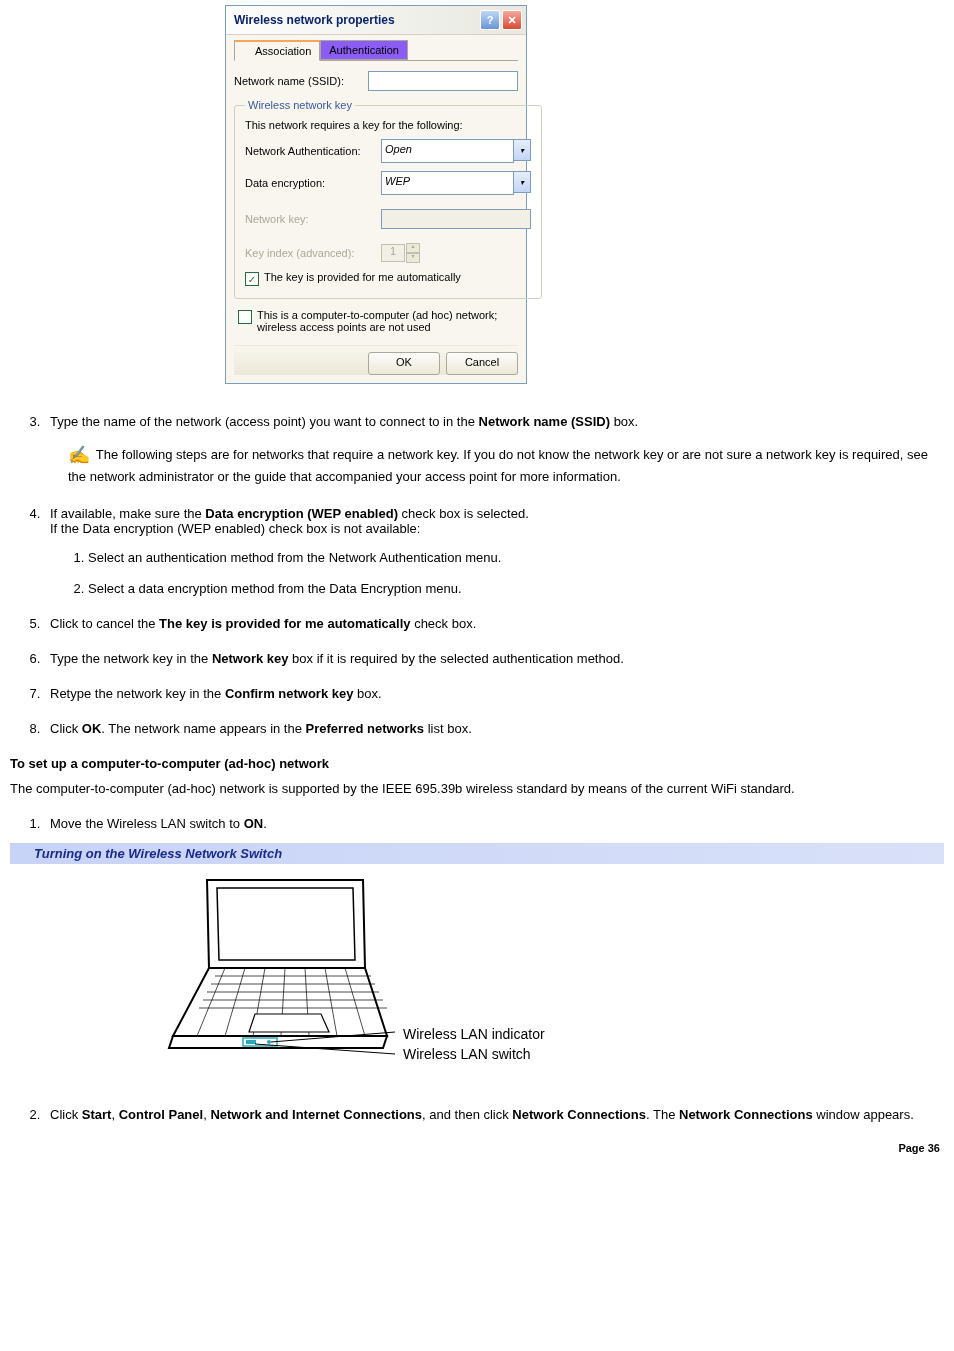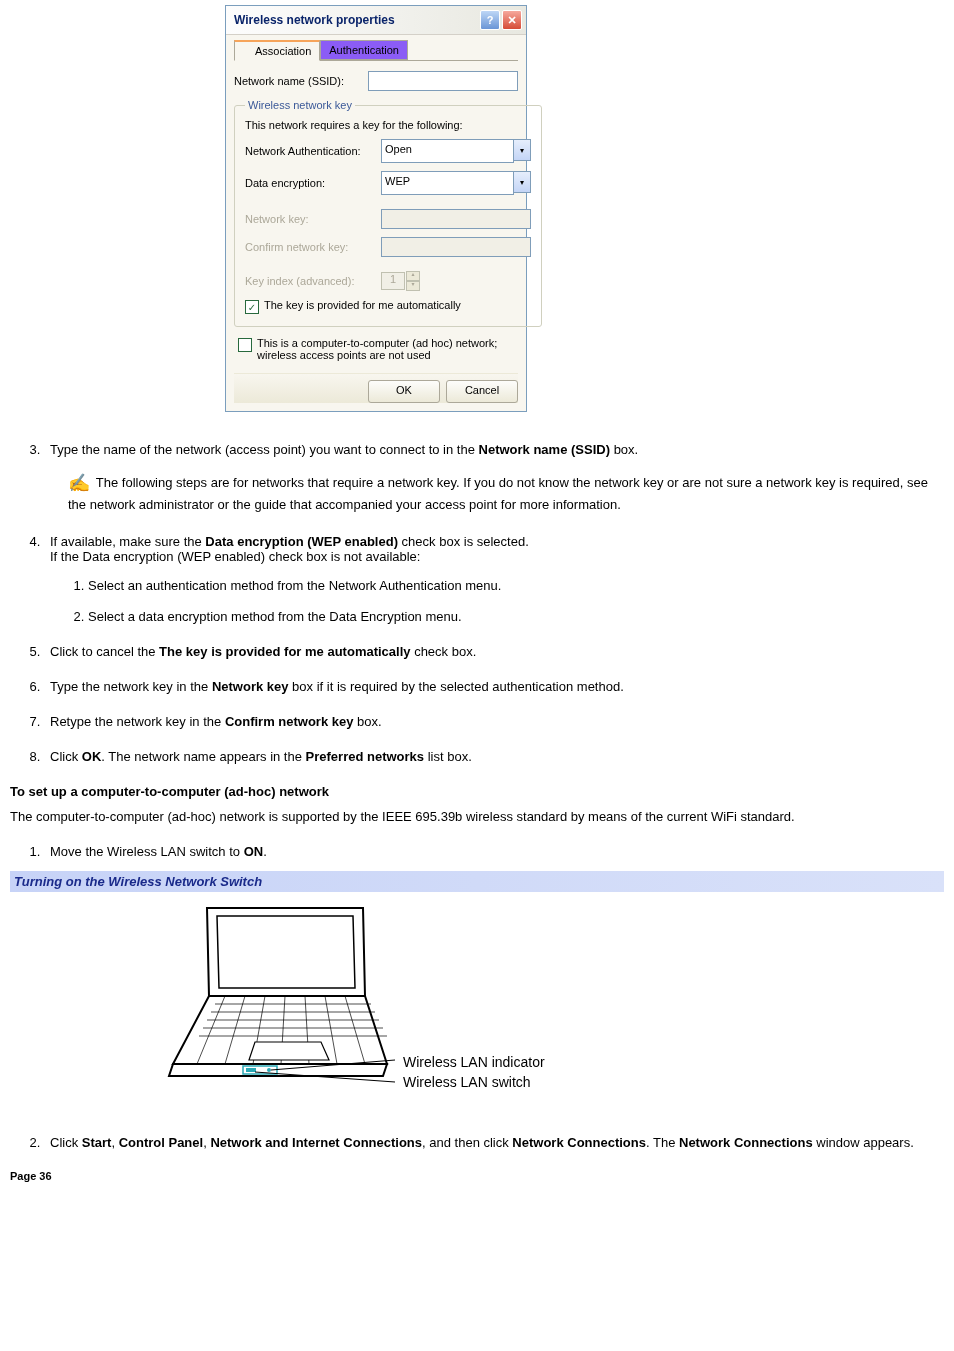--- a/index.html
+++ b/index.html
@@ -104,20 +104,21 @@
   }
   fieldset.groupbox legend {
     font-size: 11px;
     color: #3b5998;
     padding: 0 3px;
   }
   .field-text { font-size: 11px; margin-bottom: 8px; }
   .select-wrap {
     display: flex;
     flex: 1;
+    font-style: italic;
   }
   .select-input {
     flex: 1;
     border: 1px solid #7f9db9;
     background: #fff;
     font-size: 11px;
     padding: 2px 3px;
     height: 18px;
     line-height: 14px;
   }
@@ -238,39 +239,40 @@
     font-size: 13px;
     margin: 8px 0 18px 0;
     line-height: 1.3;
   }
   .blue-bar {
     background: linear-gradient(to right, #c7d3f7, #d9e1f9);
     color: #1a2a8a;
     font-style: italic;
     font-weight: bold;
     font-size: 13px;
-    padding: 3px 4px;
+    padding: 3px 24px;
     margin: 4px 0 8px 0;
   }
   .laptop-fig {
     margin-left: 115px;
     margin-bottom: 35px;
     display: flex;
     align-items: flex-end;
     gap: 8px;
   }
   .laptop-svg { width: 270px; height: 200px; }
   .callouts {
     font-family: Arial, sans-serif;
     font-size: 14px;
     color: #000;
     padding-bottom: 6px;
   }
   .callouts div { margin: 4px 0; }
   .page-num {
+    text-align: right;
     font-size: 11px;
     font-weight: bold;
     margin-top: 8px;
     padding-right: 4px;
   }
 </style>
 </head>
 <body>
 
 <div class="dialog">
@@ -305,24 +307,20 @@
         <div class="select-wrap">
           <div class="select-input">WEP</div>
           <div class="select-arrow">▾</div>
         </div>
       </div>
       <div style="height:6px"></div>
       <div class="form-row">
         <div class="form-label disabled-label">Network key:</div>
         <input class="form-input disabled" disabled="" value="" style="">
       </div>
-      <div class="form-row">
-        <div class="form-label disabled-label">Confirm network key:</div>
-        <input class="form-input disabled" disabled="" value="" style="">
-      </div>
       <div style="height:6px"></div>
       <div class="form-row">
         <div class="form-label disabled-label">Key index (advanced):</div>
         <div class="spinner">
           <div class="spinner-input">1</div>
           <div class="spinner-buttons">
             <div class="spinner-btn">▴</div>
             <div class="spinner-btn">▾</div>
           </div>
         </div>

